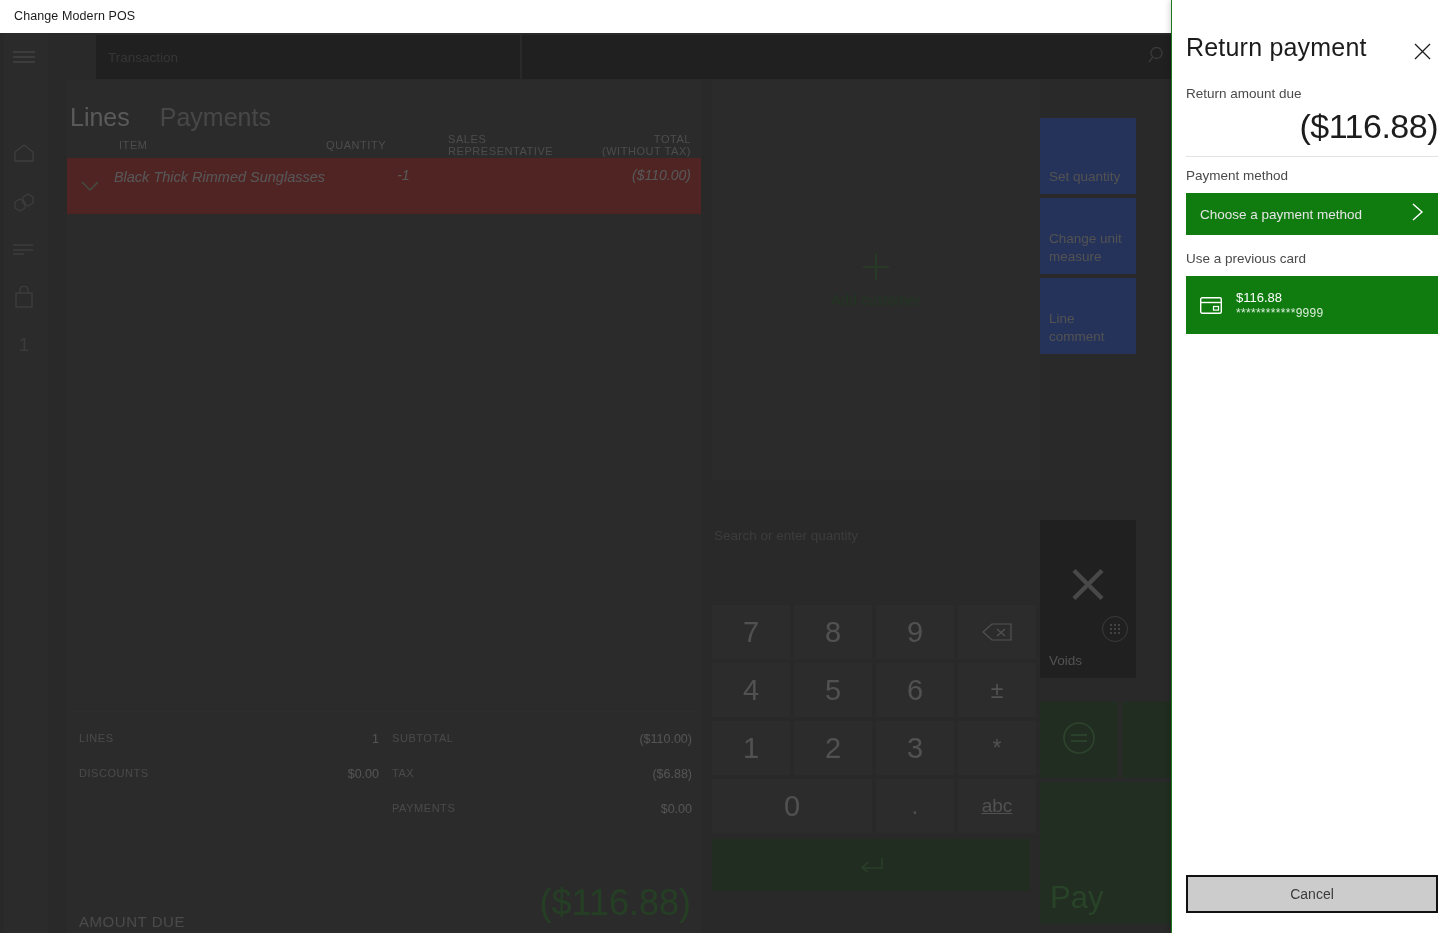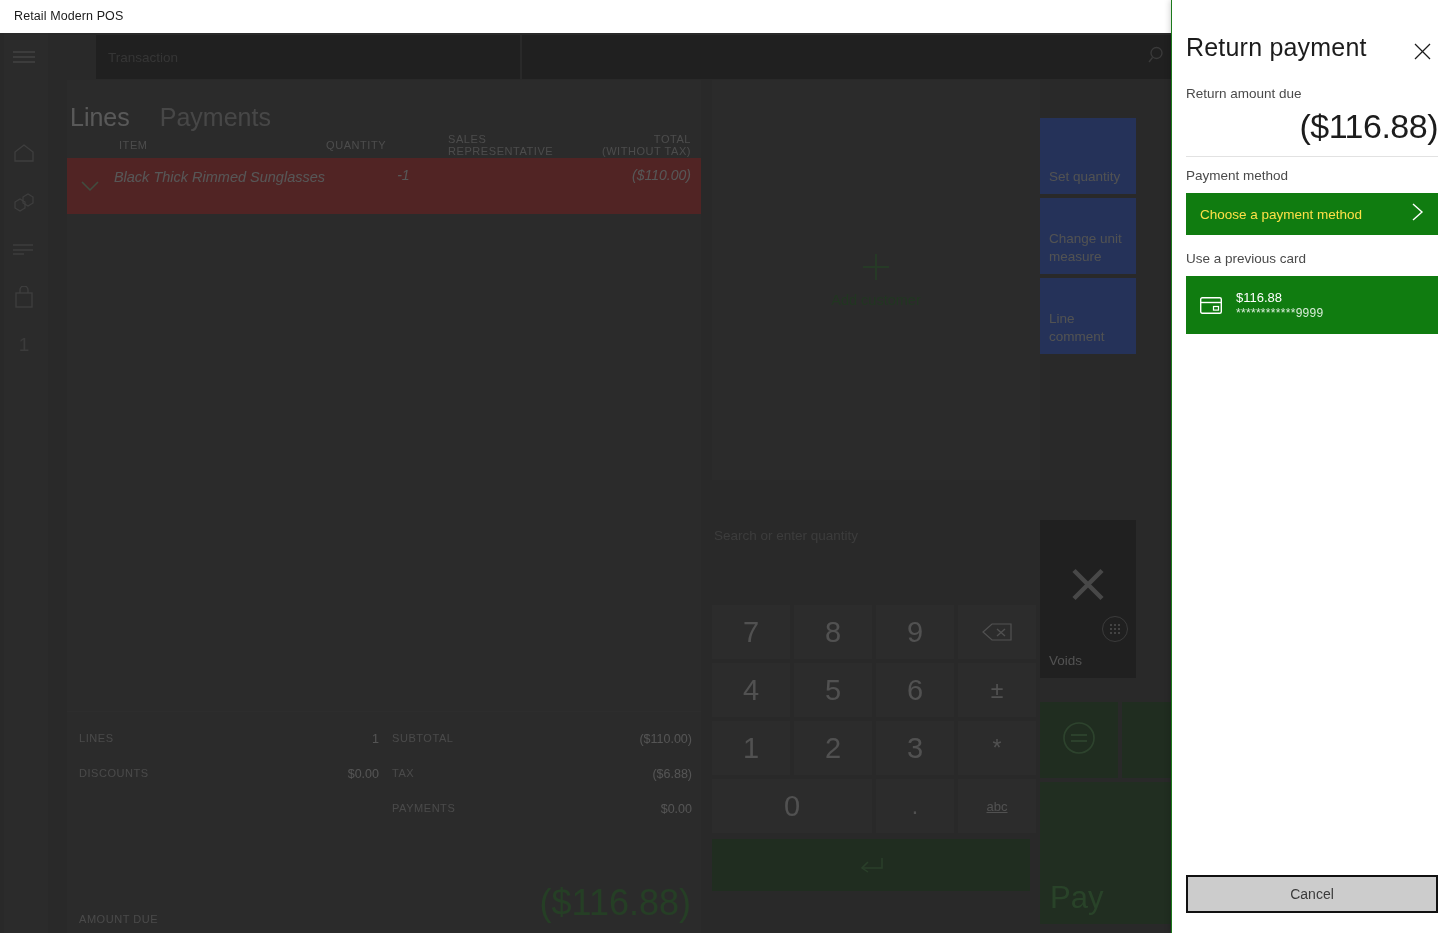--- a/index.html
+++ b/index.html
@@ -106,21 +106,21 @@
   .cart-sep { position: absolute; left: 0; top: 631px; width: 634px; height: 1px; background: #3c3c3c; }
 
   .totals { position: absolute; left: 0; top: 640px; width: 634px; height: 213px; }
   .tot-left { position: absolute; left: 12px; top: 12px; width: 300px; }
   .tot-right { position: absolute; left: 325px; top: 12px; width: 300px; }
   .tot-row { display: flex; justify-content: space-between; margin-bottom: 21px; }
   .tot-lbl { font-size: 11px; letter-spacing: .55px; color: #a0a0a0; }
   .tot-val { font-size: 12.5px; color: #c6c6c6; }
   .amt-due-lbl {
     position: absolute; left: 12px; top: 193px;
-    font-size: 11px; letter-spacing: .55px; color: #a0a0a0;
+    font-size: 15px; letter-spacing: .55px; color: #a0a0a0;
   }
   .amt-due-val {
     position: absolute; right: 10px; top: 162px;
     font-size: 36px; font-weight: 300; color: #1f7a1f;
   }
 
   
   .middle { position: absolute; left: 664px; top: 0; width: 328px; height: 853px; }
   .customer-card {
     position: absolute; left: 0; top: 0; width: 328px; height: 400px;
@@ -135,21 +135,21 @@
   .keypad {
     position: absolute; left: 0; top: 85px; width: 318px;
     display: grid; grid-template-columns: 78px 78px 78px 78px;
     grid-gap: 4px;
   }
   .key {
     height: 54px; background: #383838; display: flex; align-items: center; justify-content: center;
     font-size: 29px; font-weight: 300; color: #b9b9b9;
   }
   .key.sym { font-size: 23px; }
-  .key.abc { font-size: 13px; text-decoration: underline; }
+  .key.abc { font-size: 19px; text-decoration: underline; }
   .key.wide { grid-column: span 2; }
   .key-enter {
     position: absolute; left: 0; top: 319px; width: 318px; height: 52px;
     background: #0d3a0d; display: flex; align-items: center; justify-content: center;
     color: #2d7a2d; font-size: 20px;
   }
 
   
   .tiles { position: absolute; left: 992px; top: 0; width: 412px; height: 853px; }
   .tile {
@@ -192,21 +192,21 @@
   .fly-body { padding: 0 14px; flex: 1; }
   .fly-sub { font-size: 13.5px; color: #4a4a4a; margin-top: 21px; }
   .fly-amount {
     font-size: 34px; font-weight: 300; color: #1c1c1c; text-align: right;
     margin-top: 6px; letter-spacing: -.5px;
   }
   .fly-divider { height: 1px; background: #e2e2e2; margin-top: 10px; }
   .fly-label { font-size: 13.5px; color: #4a4a4a; margin-top: 11px; }
 
   .choose-btn {
-    margin-top: 10px; height: 42px; background: #107c10; color: #fde047;
+    margin-top: 10px; height: 42px; background: #107c10; color: #e5e5e5;
     display: flex; align-items: center; padding: 0 14px; font-size: 13.5px;
   }
   .choose-btn .chev { margin-left: auto; font-size: 17px; font-weight: 300; }
 
   .prev-label { font-size: 13.5px; color: #4a4a4a; margin-top: 16px; }
   .card-tile {
     margin-top: 10px; height: 58px; background: #107c10; color: #ffffff;
     display: flex; align-items: center; padding: 0 14px;
   }
   .card-icon { margin-right: 14px; display: flex; align-items: center; }
@@ -218,21 +218,21 @@
     height: 38px; width: 100%; background: #cccccc; border: 2px solid #111111;
     color: #3b3b3b; font-size: 14px; display: flex; align-items: center; justify-content: center;
   }
 </style>
 </head>
 <body>
 
 <div id="app">
 
   <div class="titlebar">
-    <div class="titlebar-text">Retail Modern POS</div>
+    <div class="titlebar-text">Change Modern POS</div>
     <div class="win-controls">
       <div class="win-btn">
         <svg width="11" height="11" viewBox="0 0 11 11">
             <line x1="0" y1="5.5" x2="11" y2="5.5" stroke="#1b1b1b" stroke-width="1"></line>
           </svg>
       </div>
       <div class="win-btn">
         <svg width="11" height="11" viewBox="0 0 11 11">
             <rect x="0.5" y="0.5" width="10" height="10" fill="none" stroke="#1b1b1b" stroke-width="1"></rect>
           </svg>

